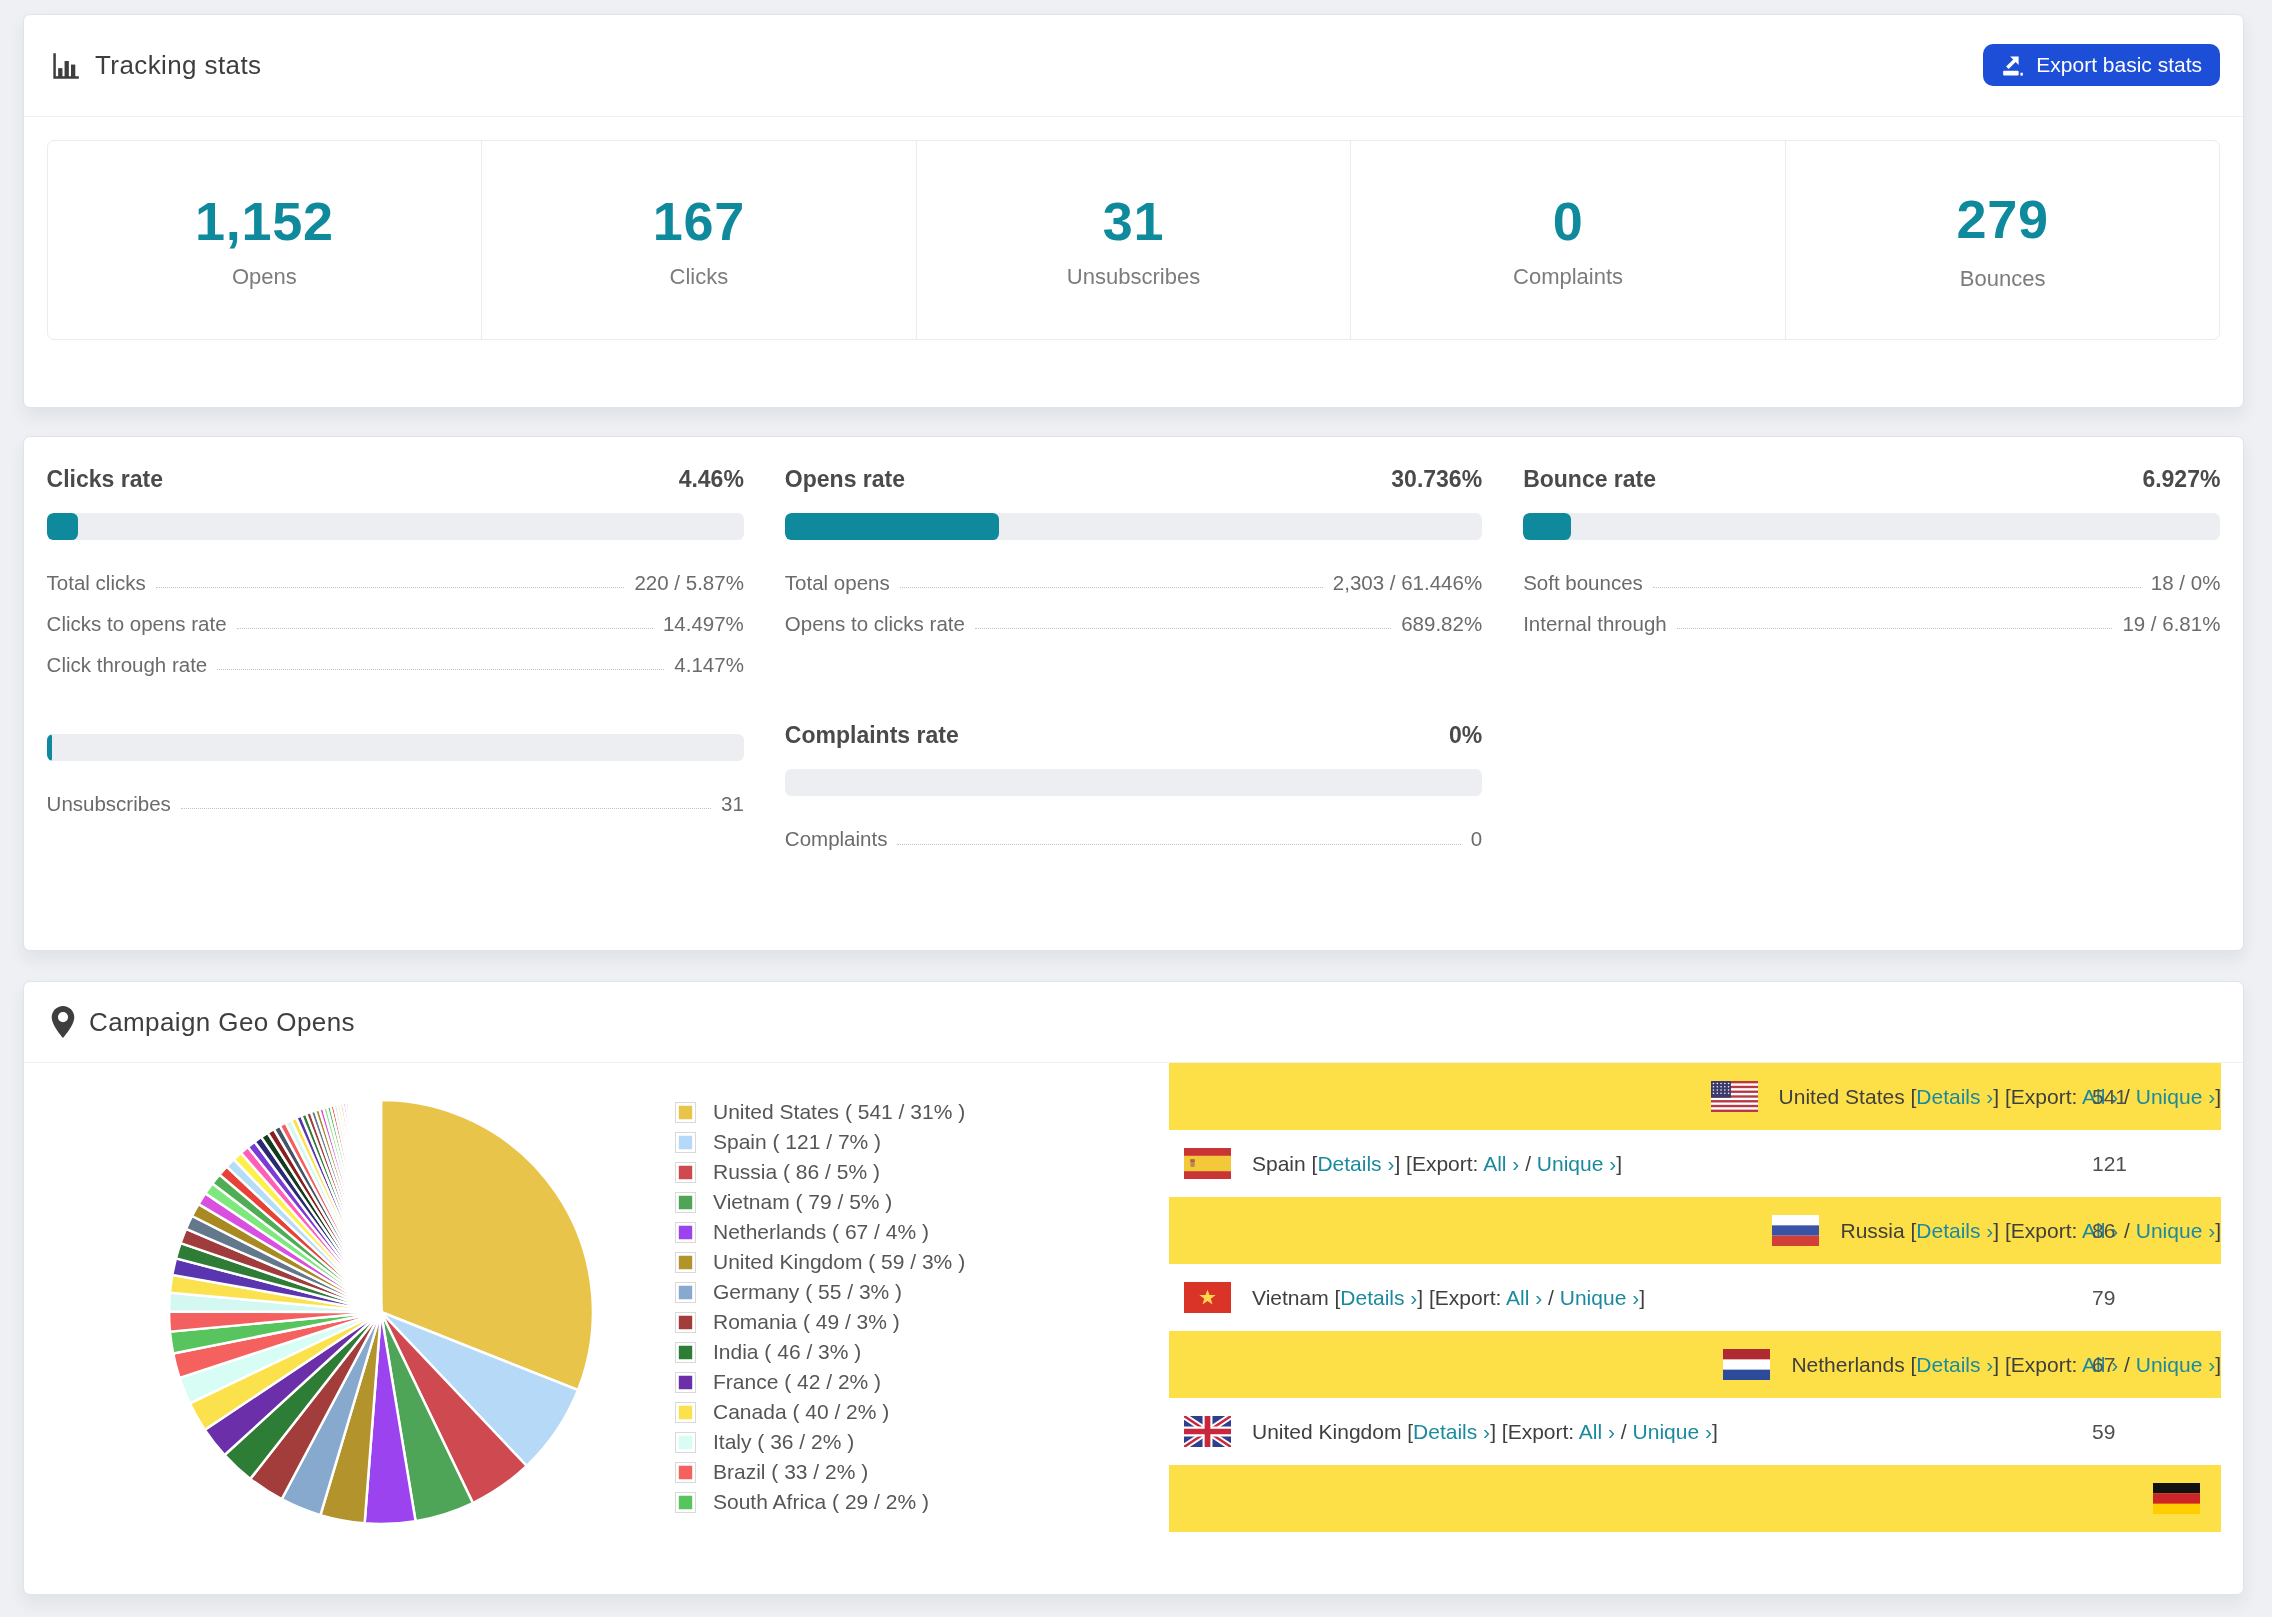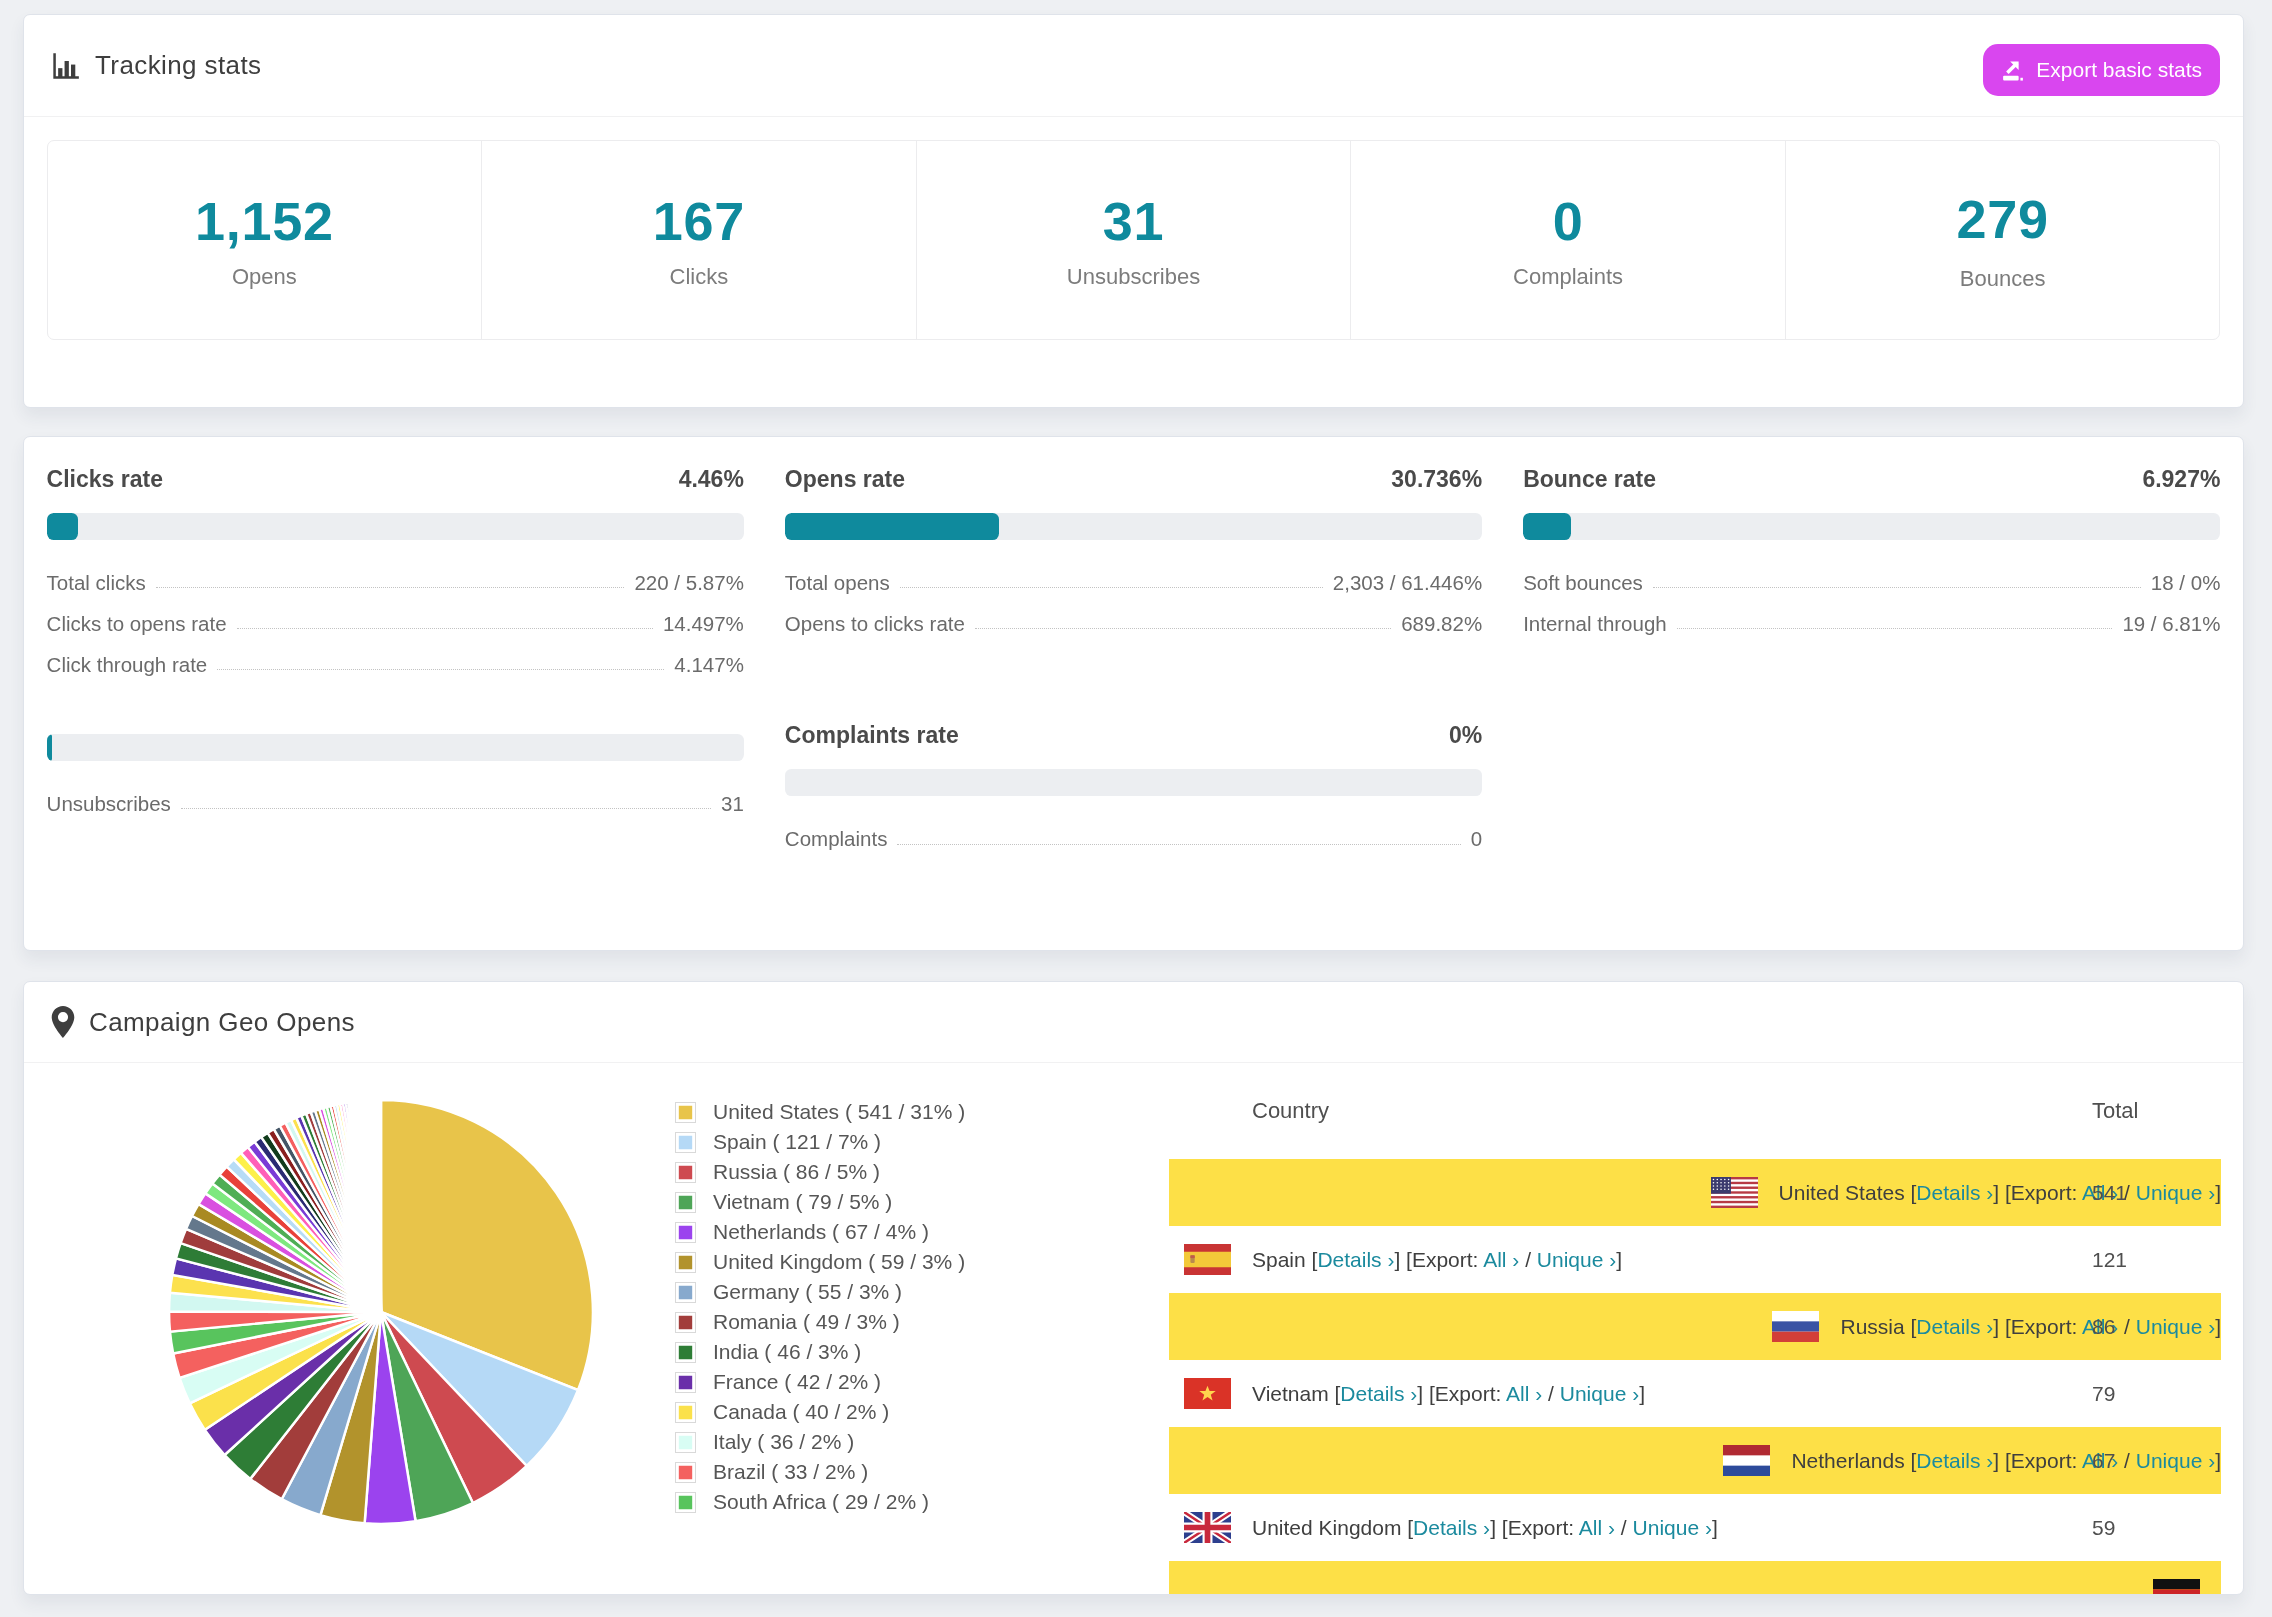--- a/index.html
+++ b/index.html
@@ -28,23 +28,23 @@
     border-bottom:1.4px solid #f1f1f2;
     position:relative;
   }
   .card-title { font-size:26px; color:#3e3e3e; letter-spacing:0.4px; }
   .head-icon { display:inline-flex; }
 
   
   .export-btn {
     position:absolute; right:22.6px; top:29px;
     display:flex; align-items:center; gap:11.3px;
-    background:#d946ef; color:#fff;
-    font-size:21px; padding:0 18.4px; height:52px;
-    border:none; border-radius:15px; cursor:pointer;
+    background:#1d4ed8; color:#fff;
+    font-size:21px; padding:0 18.4px; height:42px;
+    border:none; border-radius:10px; cursor:pointer;
     font-family:"Liberation Sans", sans-serif;
   }
 
   
   .stats-row {
     margin:23px 22.6px 0 22.6px; height:200px;
     border:1.4px solid #ececee; border-radius:7px;
     display:flex; background:#fff;
   }
   .stat-cell {
@@ -394,24 +394,20 @@
   <div class="legend-row">
     <span class="legend-swatch" style="background:#F4615F;"></span>
     <span class="legend-label">Brazil ( 33 / 2% )</span>
   </div>
   <div class="legend-row">
     <span class="legend-swatch" style="background:#58C45D;"></span>
     <span class="legend-label">South Africa ( 29 / 2% )</span>
   </div>
       </div>
     <div class="geo-table" id="geo-table">
-      <div class="thead">
-        <span class="th">Country</span>
-        <span class="th th-total">Total</span>
-      </div>
       <div id="geo-table-rows">
   <div class="trow striped">
     <svg class="flag" viewBox="0 0 66 44" preserveAspectRatio="none">
               <rect width="66" height="44" fill="#fff"></rect>
               <rect x="0" y="0.00" width="66" height="3.38" fill="#b73a45"></rect>
               <rect x="0" y="6.77" width="66" height="3.38" fill="#b73a45"></rect>
               <rect x="0" y="13.54" width="66" height="3.38" fill="#b73a45"></rect>
               <rect x="0" y="20.31" width="66" height="3.38" fill="#b73a45"></rect>
               <rect x="0" y="27.08" width="66" height="3.38" fill="#b73a45"></rect>
               <rect x="0" y="33.85" width="66" height="3.38" fill="#b73a45"></rect>

